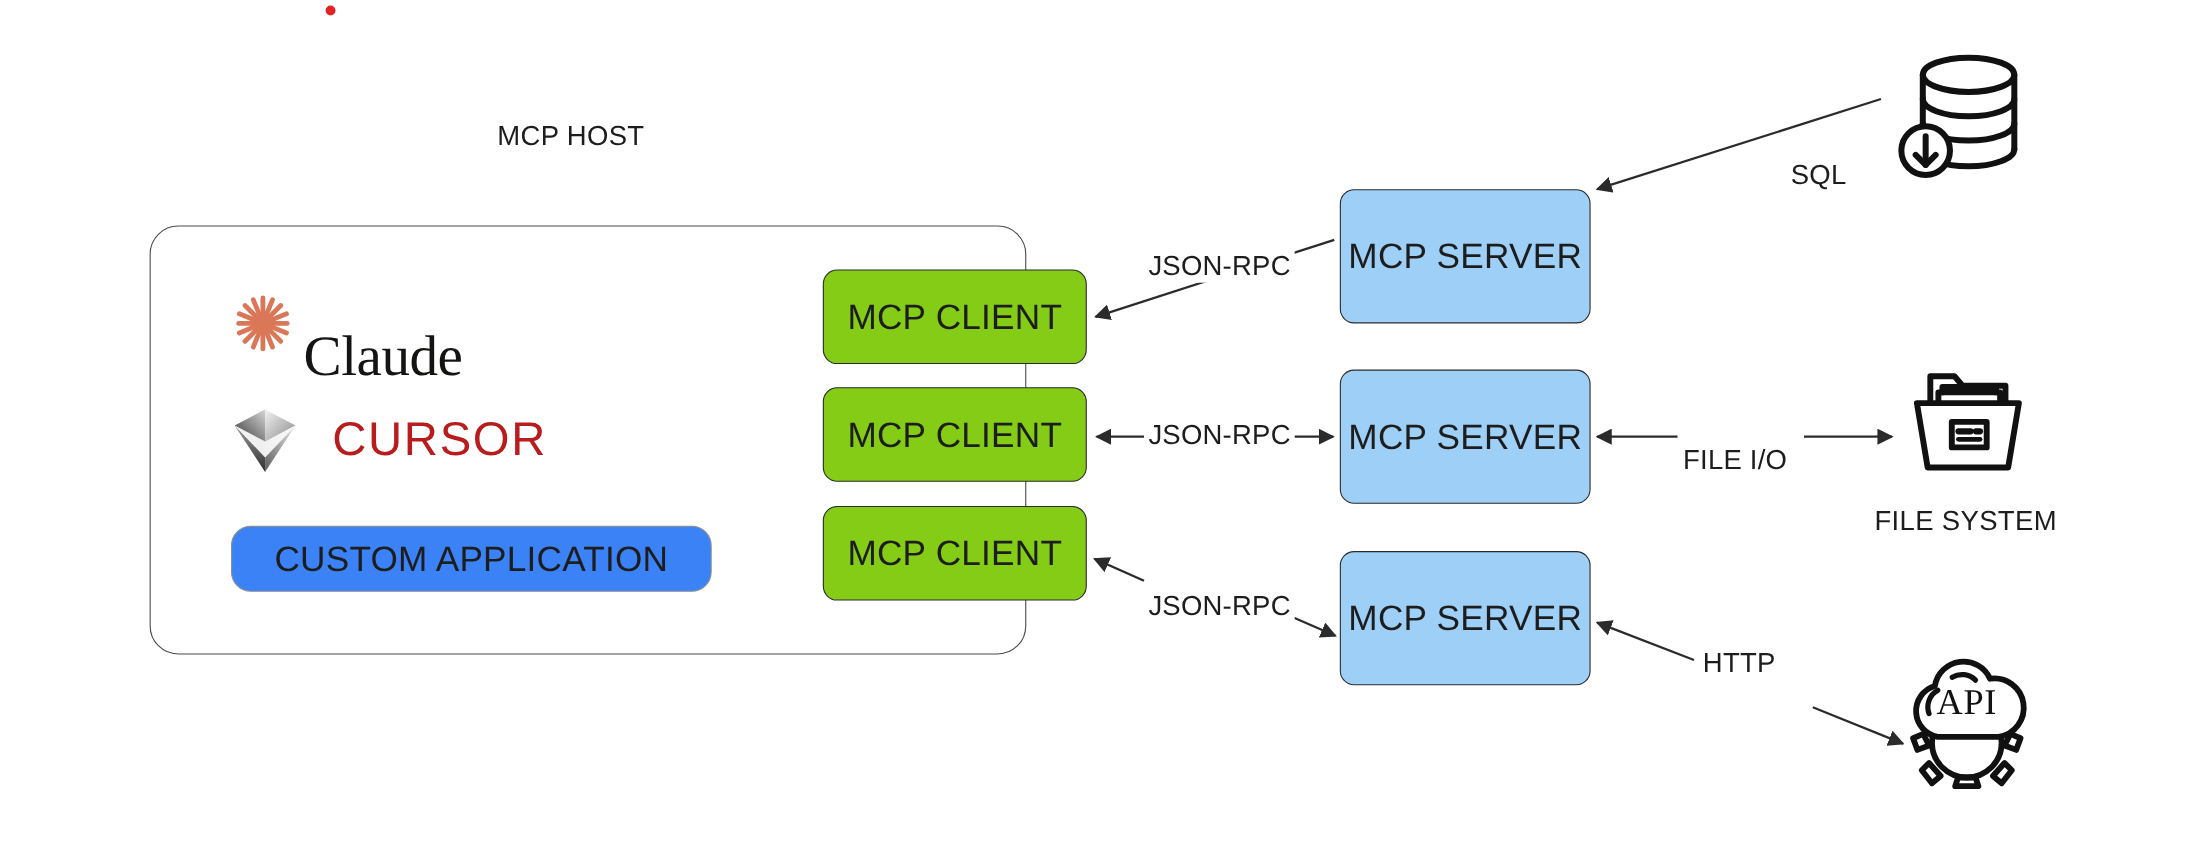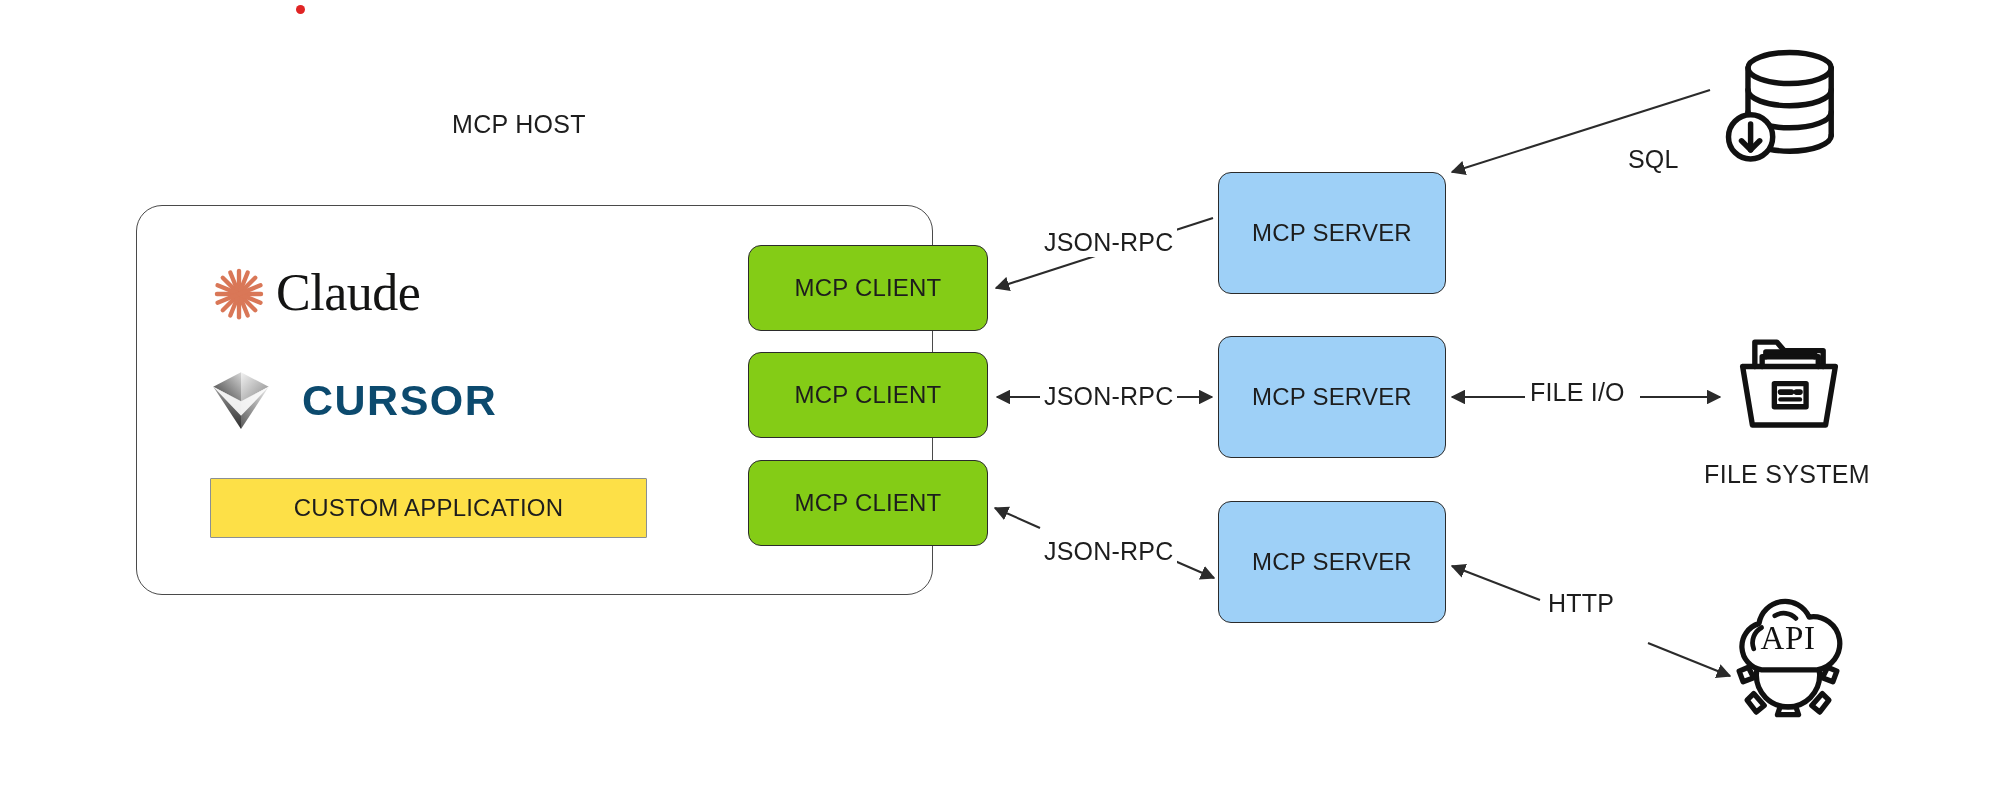--- a/index.html
+++ b/index.html
@@ -29,21 +29,21 @@
   .abs { position: absolute; }
 
   
   .host-title {
     font-size: 25px;
     letter-spacing: 0.3px;
     color: #1d1d1d;
     white-space: nowrap;
   }
   .node-label {
-    font-size: 24px;
+    font-size: 32px;
     letter-spacing: 0.2px;
     color: #1d1d1d;
     white-space: nowrap;
   }
   .edge-label {
     font-size: 25px;
     letter-spacing: 0.2px;
     color: #1d1d1d;
     white-space: nowrap;
     background: #ffffff;
@@ -62,48 +62,49 @@
     box-sizing: border-box;
     display: flex;
     align-items: center;
     justify-content: center;
     border: 1.6px solid #2b2b2b;
     border-radius: 13px;
   }
   .client-box { background: #84cc16; }
   .server-box { background: #9ed0f7; }
   .customapp-box {
-    background: #fde047;
+    background: #3b82f6;
     border: 1.6px solid #8a8f94;
-    border-radius: 1px;
+    border-radius: 18px;
   }
   .host-box {
     box-sizing: border-box;
     border: 1.7px solid #4a4a4a;
     border-radius: 26px;
     background: transparent;
   }
   
   .host-seam {
     background: #ffffff;
   }
 
   
   .claude-word {
     font-family: "Liberation Serif", serif;
     font-size: 52px;
     color: #141413;
     letter-spacing: -0.5px;
     line-height: 1;
+    margin-top: 32px;
   }
   .cursor-word {
     font-family: "Liberation Sans", sans-serif;
     font-size: 43px;
-    font-weight: bold;
-    color: #0c4a6e;
+    font-weight: normal;
+    color: #b91c1c;
     letter-spacing: 1.5px;
     line-height: 1;
   }
   .red-dot {
     width: 9px;
     height: 9px;
     border-radius: 50%;
     background: #e02424;
   }
 </style>
@@ -227,21 +228,21 @@
       <line x1="1540" y1="600" x2="1452" y2="566" marker-end="url(#ah)"></line>
       <line x1="1648" y1="643" x2="1730" y2="676" marker-end="url(#ah)"></line>
     </g>
   </svg>
 
   <div class="abs edge-label" style="left:1040px; top:228px;">JSON-RPC</div>
   <div class="abs edge-label" style="left:1040px; top:382px;">JSON-RPC</div>
   <div class="abs edge-label" style="left:1040px; top:537px;">JSON-RPC</div>
 
   <div class="abs edge-label" style="left:1624px; top:145px;">SQL</div>
-  <div class="abs edge-label" style="left:1526px; top:378px;">FILE I/O</div>
+  <div class="abs edge-label" style="left:1526px; top:404px;">FILE I/O</div>
   <div class="abs edge-label" style="left:1544px; top:589px;">HTTP</div>
 
   <div class="abs" style="left:1722px; top:42px; width:130px; height:130px;">
     <svg width="130" height="130" viewBox="0 0 100 100">
       <g fill="none" stroke="#111111" stroke-width="4.2" stroke-linecap="round" stroke-linejoin="round">
         <ellipse cx="52" cy="20" rx="32" ry="12"></ellipse>
         <path d="M20 20 V72"></path>
         <path d="M84 20 V72"></path>
         <path d="M20 37 a32 12 0 0 0 64 0"></path>
         <path d="M20 54 a32 12 0 0 0 64 0"></path>

